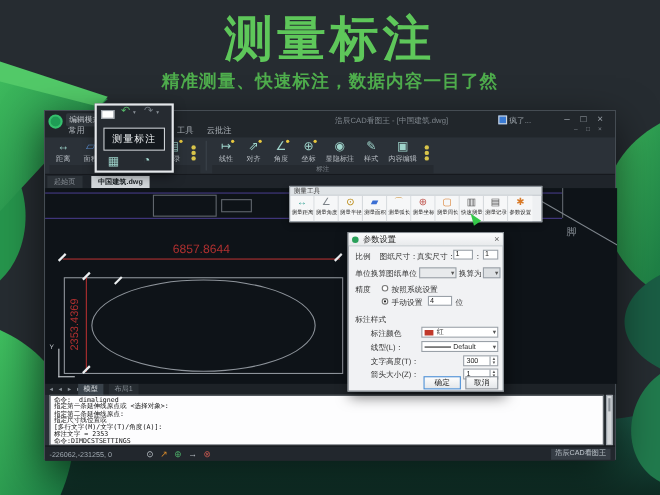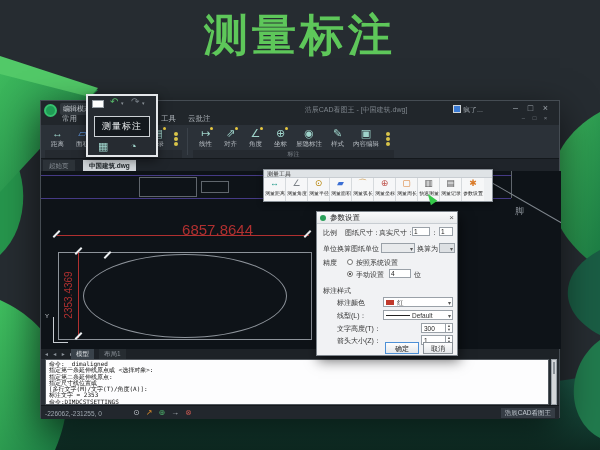--- a/index.html
+++ b/index.html
@@ -58,22 +58,22 @@
 
   
   .canvas { position:absolute; left:0; top:70px; width:520px; height:178px;
     background:#0e1318; overflow:hidden; }
   .pline { position:absolute; height:1px; background:#453a85; }
   .gline { position:absolute; background:#60666d; }
   .grect { position:absolute; border:1px solid #60666d; }
   .diag { position:absolute; left:428px; top:-2px; width:130px; height:1px; background:#7e858c;
     transform:rotate(30deg); transform-origin:left top; }
   .hdim-line { position:absolute; left:16px; top:64px; width:252px; height:1px; background:#b03030; }
-  .hdim-text { position:absolute; left:72px; top:50px; width:140px; text-align:right;
-    font-size:15px; color:#b03030; }
+  .hdim-text { position:absolute; left:72px; top:50px; width:140px; text-align:center;
+    font-size:11px; color:#b03030; }
   .vdim-line { position:absolute; left:37px; top:81px; width:1px; height:86px; background:#b03030; }
   .vdim-text { position:absolute; left:-12px; top:118px; width:80px; height:12px;
     transform:rotate(-90deg); text-align:center; font-size:10px; color:#b03030; }
   .tick { position:absolute; width:9px; height:2px; background:#eceff1; transform:rotate(-45deg); }
   .shape-rect { position:absolute; left:17px; top:81px; width:254px; height:88px;
     border:1px solid #8d939a; }
   .shape-ellipse { position:absolute; left:42px; top:83px; width:204px; height:84px;
     border:1px solid #8d939a; border-radius:50%; }
   .ucs-v { position:absolute; left:12px; top:146px; width:1px; height:26px; background:#c8cdd2; }
   .ucs-h { position:absolute; left:12px; top:171px; width:15px; height:1px; background:#c8cdd2; }
@@ -175,20 +175,21 @@
     <path d="M0,300 C55,325 85,380 55,450 L0,450 Z" fill="url(#gA)"></path>
     <path d="M0,140 C30,165 32,225 0,255 Z" fill="#26954c"></path>
     <path d="M0,58 L98,90 L62,125 L0,192 Z" fill="url(#gA)"></path>
     <path d="M0,56 L98,88 L90,97 L0,74 Z" fill="#52c968"></path>
     <path d="M600,112 C535,148 532,225 600,268 Z" fill="url(#gA)"></path>
     <path d="M600,250 C558,272 556,312 600,335 Z" fill="#1a5d44"></path>
     <path d="M600,340 C565,365 565,420 600,438 Z" fill="#217a4d"></path>
   </svg>
 
   <div class="hero-title">测量标注</div>
+  <div class="hero-sub">精准测量、快速标注，数据内容一目了然</div>
 
   <div class="window">
 
     <div class="titlebar">
       <div class="applogo"></div>
       <div class="editmode">编辑模式</div>
       <div class="rtab" style="left:21px">常用</div>
       <div class="rtab" style="left:120px">工具</div>
       <div class="rtab" style="left:147px">云批注</div>
       <div class="doc-title">浩辰CAD看图王 - [中国建筑.dwg]</div>

